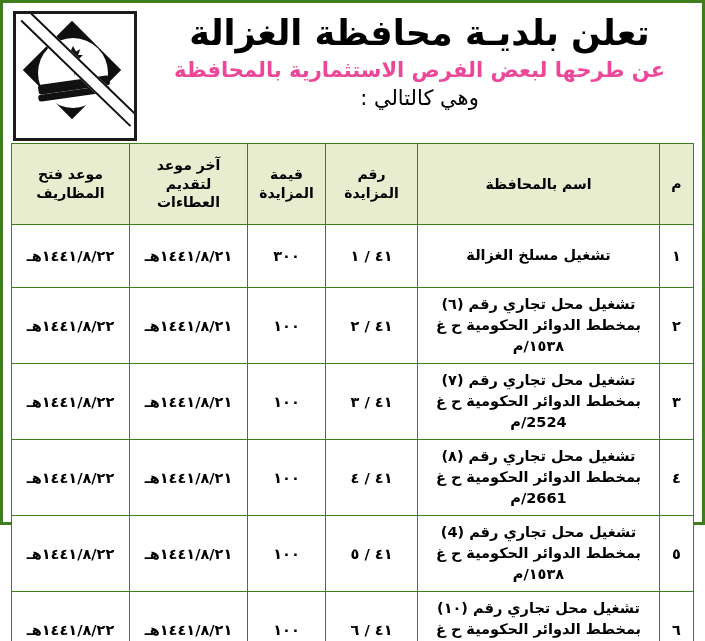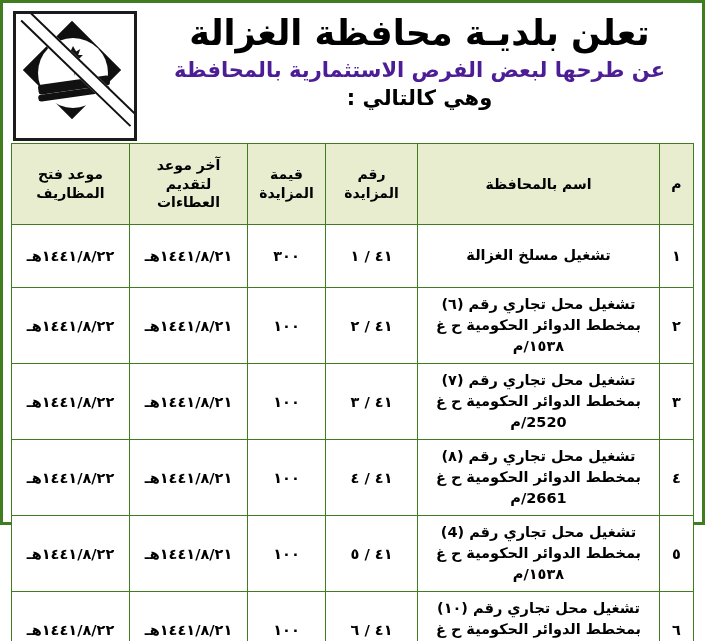--- a/index.html
+++ b/index.html
@@ -41,27 +41,27 @@
   .h-main {
     font-size: 35px;
     font-weight: bold;
     color: #000;
     line-height: 1.18;
     letter-spacing: -0.5px;
   }
   .h-sub {
     font-size: 21px;
     font-weight: bold;
-    color: #4c1d95;
+    color: #ec4899;
     line-height: 1.25;
     margin-top: 3px;
   }
   .h-sub2 {
     font-size: 21px;
-    font-weight: bold;
+    font-weight: normal;
     color: #000;
     line-height: 1.25;
     margin-top: 1px;
   }
 
   
   .logo {
     width: 118px;
     height: 124px;
     border: 3px solid #1b1b1b;
@@ -241,21 +241,21 @@
         <tr>
           <td>٢</td>
           <td class="name">تشغيل محل تجاري رقم (٦) بمخطط الدوائر الحكومية ح غ ١٥٣٨/م</td>
           <td>٤١ / ٢</td>
           <td>١٠٠</td>
           <td>١٤٤١/٨/٢١هـ</td>
           <td>١٤٤١/٨/٢٢هـ</td>
         </tr>
         <tr>
           <td>٣</td>
-          <td class="name">تشغيل محل تجاري رقم (٧) بمخطط الدوائر الحكومية ح غ 2520/م</td>
+          <td class="name">تشغيل محل تجاري رقم (٧) بمخطط الدوائر الحكومية ح غ 2524/م</td>
           <td>٤١ / ٣</td>
           <td>١٠٠</td>
           <td>١٤٤١/٨/٢١هـ</td>
           <td>١٤٤١/٨/٢٢هـ</td>
         </tr>
         <tr>
           <td>٤</td>
           <td class="name">تشغيل محل تجاري رقم (٨) بمخطط الدوائر الحكومية ح غ 2661/م</td>
           <td>٤١ / ٤</td>
           <td>١٠٠</td>

